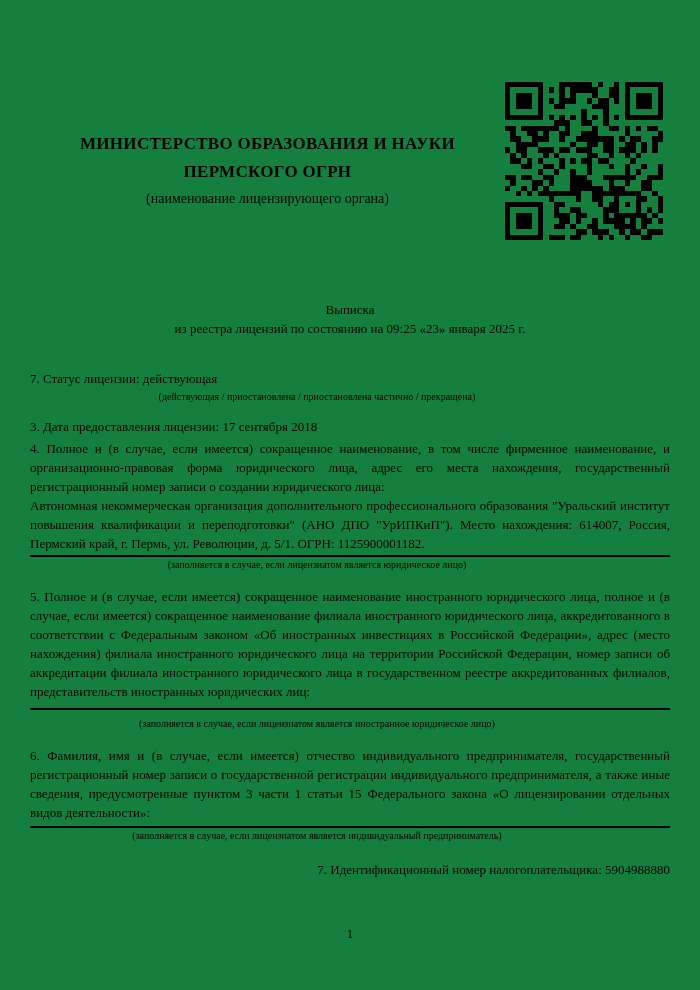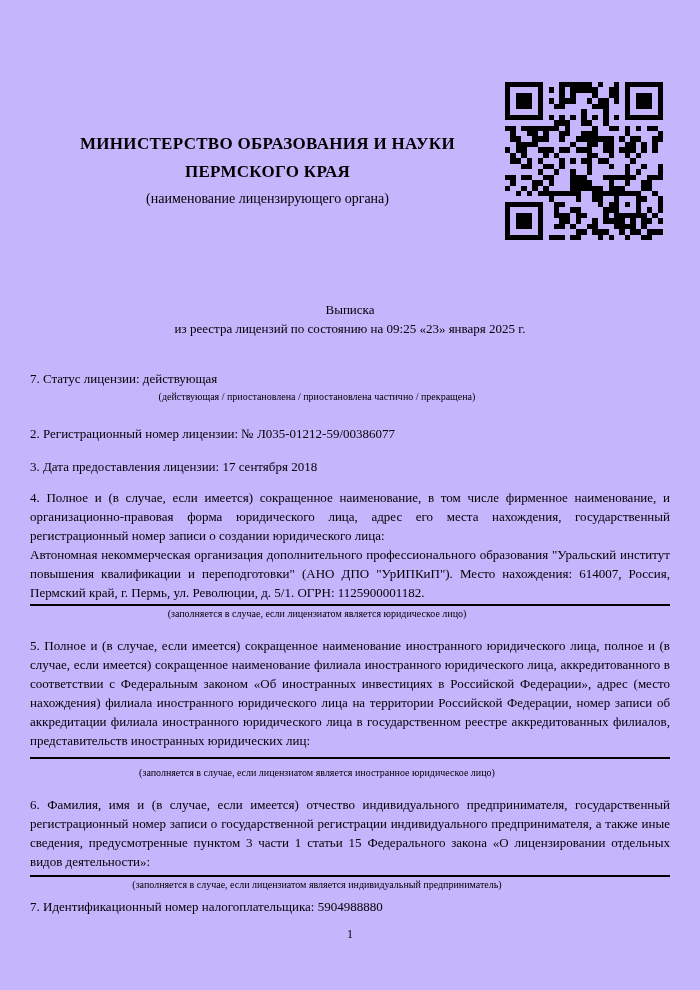--- a/index.html
+++ b/index.html
@@ -1,57 +1,57 @@
 <!DOCTYPE html>
 <html><head>
 <meta charset="utf-8">
 <style>
   * { margin:0; padding:0; box-sizing:border-box; }
   html,body { background:#ffffff; }
   .page {
-    width:700px; height:990px; position:relative; background:#c4b5fd;
+    width:700px; height:990px; position:relative; background:#15803d;
     color:#000; font-family:"Liberation Serif", serif; overflow:hidden;
   }
   .ministry {
     position:absolute; left:45px; top:130px; width:445px; text-align:center;
   }
   .ministry-title { font-weight:bold; font-size:17px; line-height:28px; letter-spacing:0.3px; }
   .ministry-note  { font-size:14px; margin-top:5px; }
   .qr { position:absolute; left:505px; top:82px; width:158px; height:158px; }
   .qr rect { fill:#000; }
   .content { padding:0 30px; }
   .doc-title-block { padding-top:300px; text-align:center; font-size:13px; line-height:19px; }
   .item { font-size:13px; line-height:19px; }
   .justify { text-align:justify; }
   .note { font-size:10px; line-height:12px; text-align:center; padding-right:66px; }
   .rule { border:none; border-top:2px solid #000; height:0; }
   #item1 { margin-top:31px; }
   #note1 { margin-top:3px; }
   #item2 { margin-top:21px; }
   #item3 { margin-top:14px; }
-  #item4-label { margin-top:12px; }
+  #item4-label { margin-top:3px; }
   #rule4 { margin-top:2px; }
   #note4 { margin-top:2px; }
   #item5 { margin-top:16px; }
   #rule5 { margin-top:7px; }
   #note5 { margin-top:8px; }
   #item6 { margin-top:16px; }
   #rule6 { margin-top:4px; }
   #note6 { margin-top:2px; }
-  #item7 { margin-top:6px; }
+  #item7 { margin-top:18px;text-align:right; }
   .page-number { position:absolute; bottom:48px; left:0; width:100%; text-align:center; font-size:12px; }
 </style>
 </head>
 <body>
 
 <div class="page">
 
   <div class="ministry">
     <div class="ministry-title">МИНИСТЕРСТВО ОБРАЗОВАНИЯ И НАУКИ</div>
-    <div class="ministry-title">ПЕРМСКОГО КРАЯ</div>
+    <div class="ministry-title">ПЕРМСКОГО ОГРН</div>
     <div class="ministry-note">(наименование лицензирующего органа)</div>
   </div>
 
   <svg id="qr" class="qr" viewBox="0 0 29 29" shape-rendering="crispEdges">
       <rect x="0" y="0" width="1" height="1"></rect>
       <rect x="1" y="0" width="1" height="1"></rect>
       <rect x="2" y="0" width="1" height="1"></rect>
       <rect x="3" y="0" width="1" height="1"></rect>
       <rect x="4" y="0" width="1" height="1"></rect>
       <rect x="5" y="0" width="1" height="1"></rect>
@@ -463,21 +463,20 @@
   <div class="content">
 
     <div class="doc-title-block">
       <div>Выписка</div>
       <div>из реестра лицензий по состоянию на 09:25 «23» января 2025 г.</div>
     </div>
 
     <div id="item1" class="item">7. Статус лицензии: действующая</div>
     <div id="note1" class="note">(действующая / приостановлена / приостановлена частично / прекращена)</div>
 
-    <div id="item2" class="item">2. Регистрационный номер лицензии: № Л035-01212-59/00386077</div>
 
     <div id="item3" class="item">3. Дата предоставления лицензии: 17 сентября 2018</div>
 
     <div id="item4-label" class="item justify">4. Полное и (в случае, если имеется) сокращенное наименование, в том числе фирменное наименование, и организационно-правовая форма юридического лица, адрес его места нахождения, государственный регистрационный номер записи о создании юридического лица:</div>
     <div id="item4-value" class="item justify">Автономная некоммерческая организация дополнительного профессионального образования "Уральский институт повышения квалификации и переподготовки" (АНО ДПО "УрИПКиП"). Место нахождения: 614007, Россия, Пермский край, г. Пермь, ул. Революции, д. 5/1. ОГРН: 1125900001182.</div>
     <hr id="rule4" class="rule">
     <div id="note4" class="note">(заполняется в случае, если лицензиатом является юридическое лицо)</div>
 
     <div id="item5" class="item justify">5. Полное и (в случае, если имеется) сокращенное наименование иностранного юридического лица, полное и (в случае, если имеется) сокращенное наименование филиала иностранного юридического лица, аккредитованного в соответствии с Федеральным законом «Об иностранных инвестициях в Российской Федерации», адрес (место нахождения) филиала иностранного юридического лица на территории Российской Федерации, номер записи об аккредитации филиала иностранного юридического лица в государственном реестре аккредитованных филиалов, представительств иностранных юридических лиц:</div>
     <hr id="rule5" class="rule">

